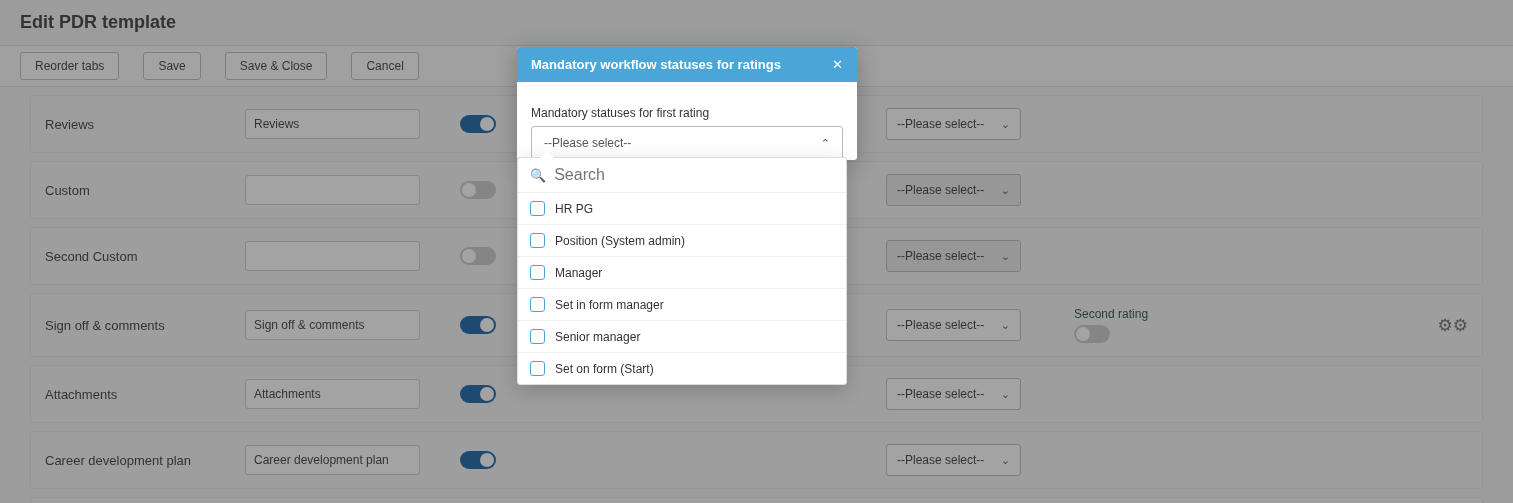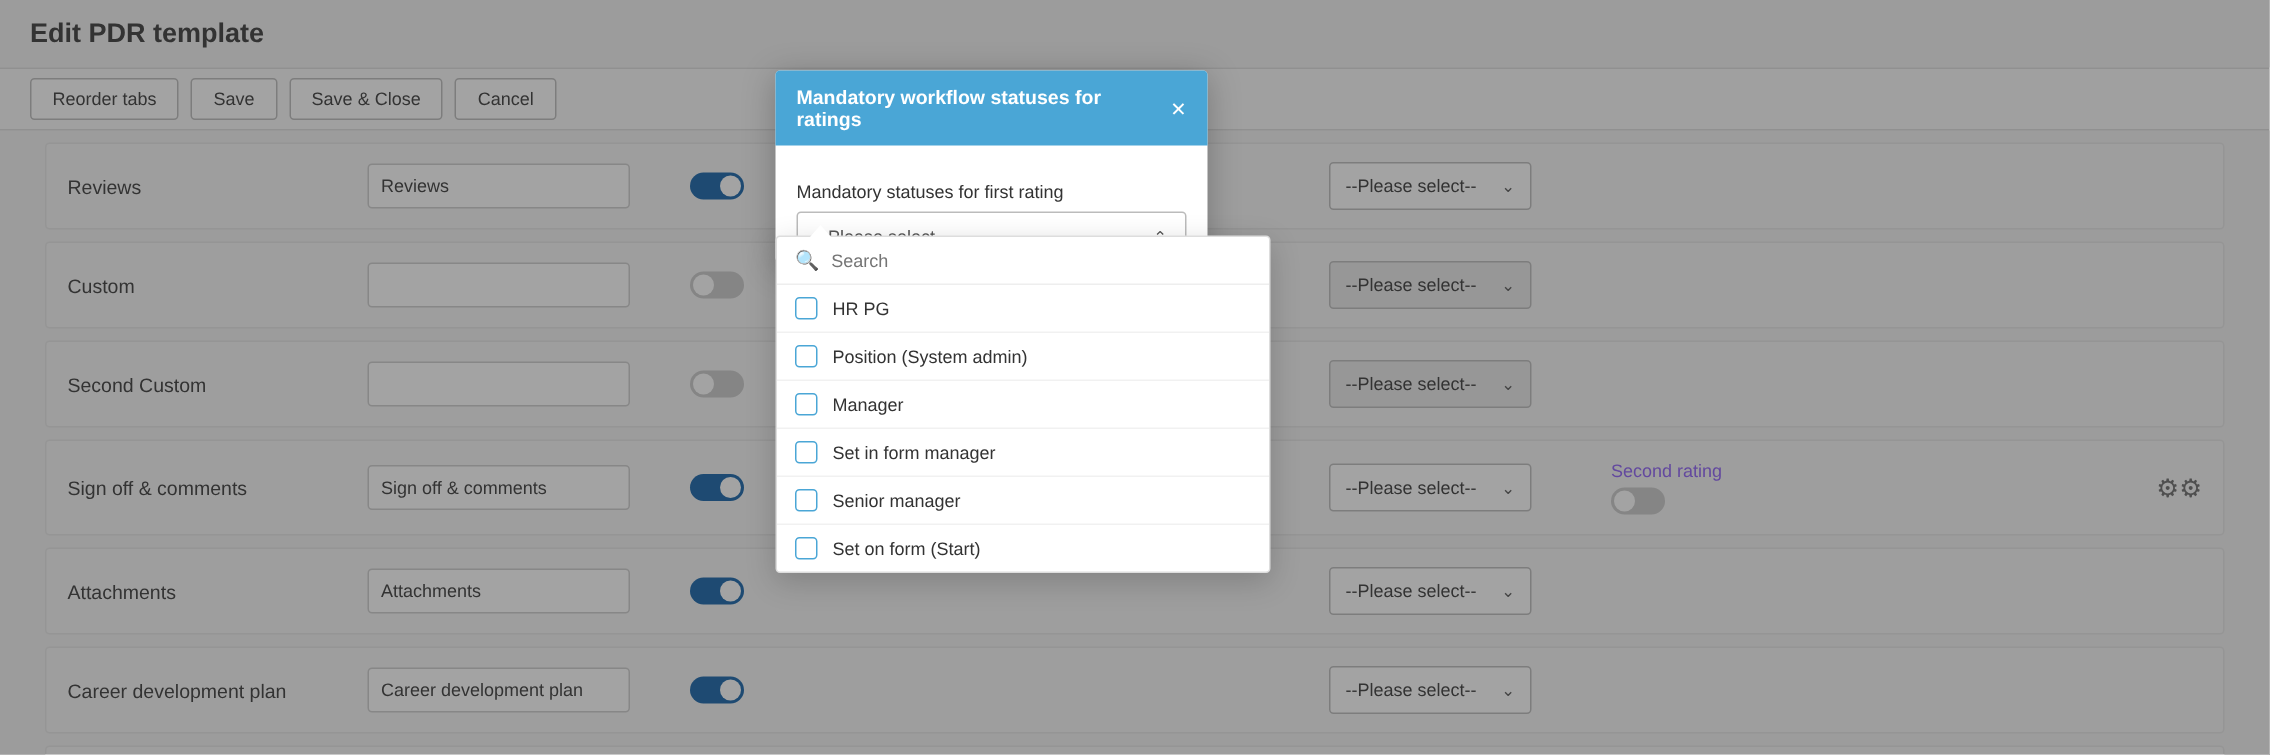--- a/index.html
+++ b/index.html
@@ -1,48 +1,48 @@
 <!DOCTYPE html>
 <html><head>
 <meta charset="utf-8">
 <style>
 *{box-sizing:border-box;margin:0;padding:0;font-family:"Segoe UI",Arial,sans-serif}
 body{background:#f2f2f2;color:#333;width:1513px;height:503px;overflow:hidden;position:relative}
 .overlay{position:absolute;inset:0;background:rgba(50,50,50,.45);z-index:5}
 .page-title{font-size:18px;font-weight:700;color:#333;padding:12px 20px}
 .crumb-bar{display:flex;align-items:center;justify-content:space-between;padding:6px 20px;border-top:1px solid #ddd;border-bottom:1px solid #ddd;font-size:12px;color:#555;background:#fafafa;height:42px}
-.crumb-bar .actions{display:flex;gap:8px}
+.crumb-bar .actions{display:flex;gap:24px}
 .btn{border:1px solid #bbb;background:#fff;color:#333;font-size:12px;padding:6px 14px;border-radius:3px;cursor:pointer}
 .content{padding:8px 30px}
 .row{display:flex;align-items:center;background:#f6f6f6;border:1px solid #e6e6e6;border-radius:3px;margin-bottom:8px;padding:12px 14px;min-height:56px;gap:10px}
 .row-label{width:190px;font-size:13px;color:#333}
 .txt-in{width:175px;height:30px;border:1px solid #ccc;border-radius:3px;background:#fff;font-size:12px;padding:0 8px;color:#333}
 .toggle{width:36px;height:18px;border-radius:10px;position:relative;cursor:pointer;margin-left:30px}
 .toggle.on{background:#0d5ea6}
 .toggle.off{background:#c8c8c8}
 .toggle .knob{position:absolute;width:14px;height:14px;border-radius:50%;background:#fff;top:2px}
 .toggle.on .knob{right:2px}
 .toggle.off .knob{left:2px}
 .select{width:135px;height:32px;border:1px solid #bbb;border-radius:3px;background:#fff;display:flex;align-items:center;justify-content:space-between;padding:0 10px;font-size:12px;color:#333;cursor:pointer}
 .select.filled{background:#e9e9e9}
 .select .chev{font-size:11px;color:#555}
 .spacer{flex:none}
-.small-label{font-size:12px;color:#8b5cf6;margin-left:18px}
+.small-label{font-size:12px;color:#14532d;margin-left:18px}
 .gear{margin-left:auto;color:#666;font-size:17px}
-.modal{position:absolute;z-index:10;left:517px;top:47px;width:288px;background:#fff;border-radius:3px;box-shadow:0 4px 22px rgba(0,0,0,.25)}
+.modal{position:absolute;z-index:10;left:517px;top:47px;width:340px;background:#fff;border-radius:3px;box-shadow:0 4px 22px rgba(0,0,0,.25)}
 .modal-head{background:#4aa6d6;color:#fff;display:flex;align-items:center;justify-content:space-between;padding:10px 14px;border-radius:3px 3px 0 0}
 .modal-head .ttl{font-size:13px;font-weight:600}
 .modal-head .close{color:#fff;font-size:13px;cursor:pointer;line-height:1}
 .modal-body{padding:24px 14px 0 14px}
 .field-lbl{font-size:12px;color:#333;margin-bottom:6px;display:block}
 .sel-open{border:1px solid #bbb;border-radius:3px;height:34px;display:flex;align-items:center;justify-content:space-between;padding:0 12px;font-size:12px;color:#555;cursor:pointer}
 .sel-open .chev{font-size:11px;color:#555}
 .dropdown{position:absolute;z-index:11;left:517px;top:157px;width:330px;background:#fff;border:1px solid #ddd;border-radius:3px;box-shadow:0 6px 20px rgba(0,0,0,.18)}
 .dd-search{display:flex;align-items:center;padding:8px 12px;border-bottom:1px solid #eee;gap:8px}
-.dd-search input{border:none;outline:none;flex:1;font-size:12px;color:#a21caf}
+.dd-search input{border:none;outline:none;flex:1;font-size:16px;color:#a21caf}
 .dd-search .mag{color:#888;font-size:13px}
 .dd-item{display:flex;align-items:center;gap:10px;padding:8px 12px;border-bottom:1px solid #f1f1f1;font-size:12px;color:#333;cursor:pointer}
 .dd-item:last-child{border-bottom:none}
 .cb{width:15px;height:15px;border:1.5px solid #4aa6d6;border-radius:3px;flex:none}
 .pointer{position:absolute;left:540px;top:150px;width:0;height:0;border-left:7px solid transparent;border-right:7px solid transparent;border-bottom:8px solid #fff;z-index:12}
 </style>
 </head>
 <body>
 
 <div>

